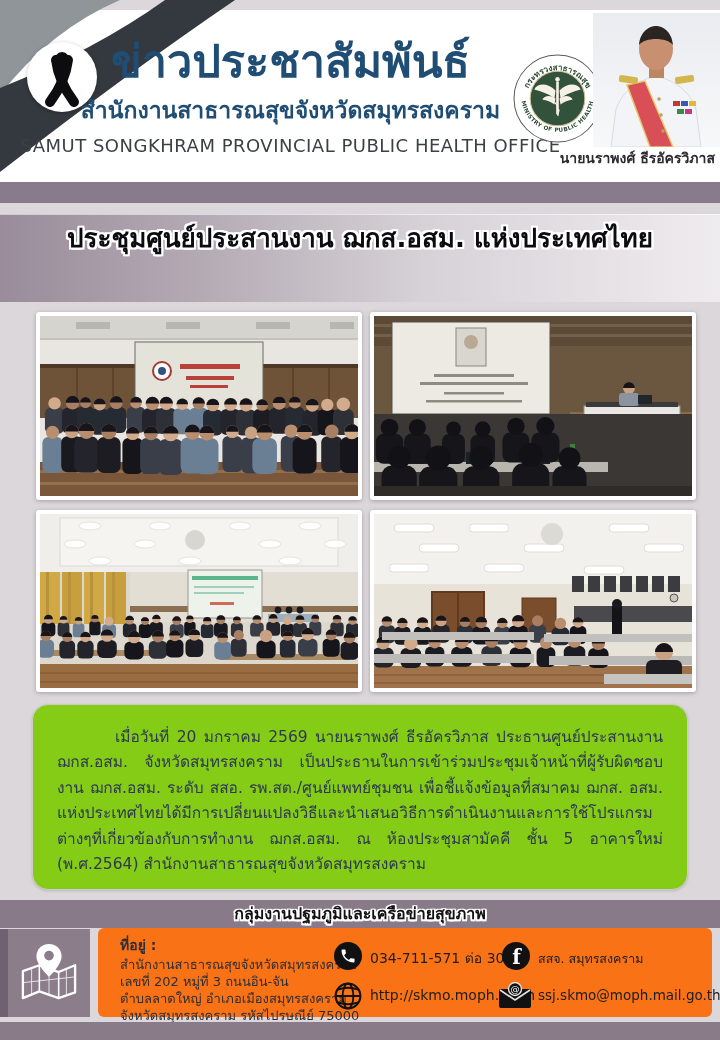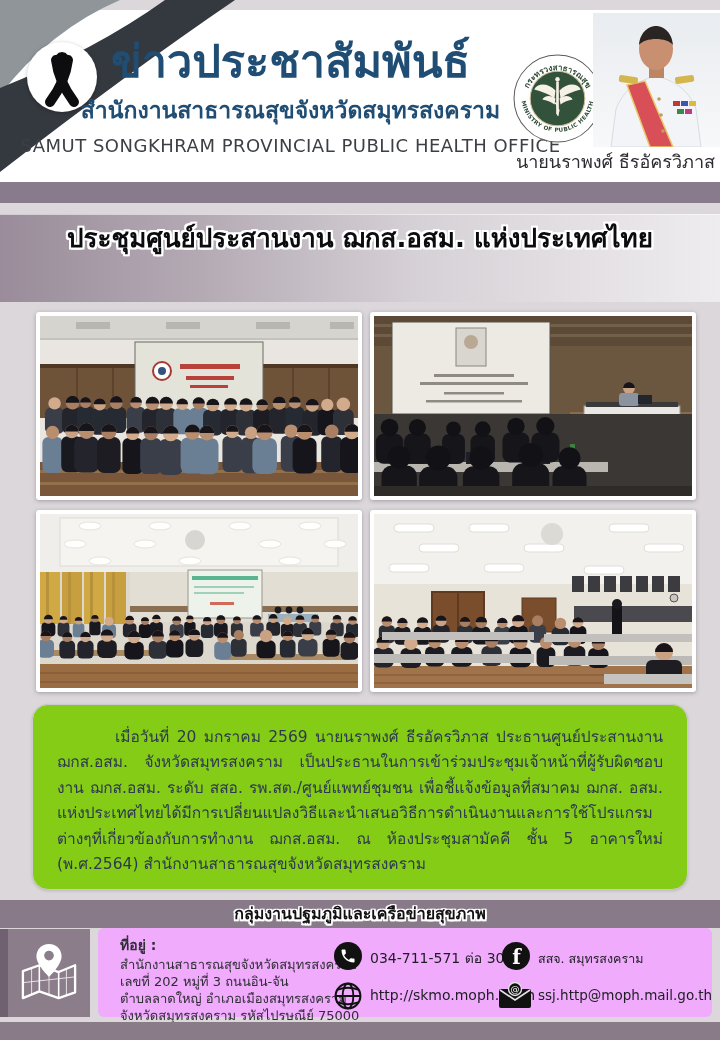--- a/index.html
+++ b/index.html
@@ -13,21 +13,21 @@
   .hdr-band{position:absolute;left:0;top:182px;width:720px;height:21px;background:#887b8b;}
   .swoosh{position:absolute;left:0;top:0;width:250px;height:200px;}
   .ribbon-badge{position:absolute;left:27px;top:42px;width:70px;height:70px;border-radius:50%;
     background:#fff;box-shadow:0 1px 4px rgba(0,0,0,.25);}
   .hdr-titles{position:absolute;left:18px;top:34px;width:545px;text-align:center;}
   .hdr-title{font-size:45px;font-weight:bold;color:#1f4d73;line-height:1.25;}
   .hdr-sub{font-size:23px;font-weight:bold;color:#1f4d73;margin-top:2px;}
   .hdr-en{font-size:18px;color:#3c4045;letter-spacing:.5px;margin-top:7px;}
   .moph-logo{position:absolute;left:513px;top:54px;width:89px;height:89px;}
   .official{position:absolute;left:593px;top:13px;width:127px;height:134px;overflow:hidden;background:linear-gradient(#e9ecf0,#f7f8f9);}
-  .cap-name{position:absolute;right:5px;top:147px;font-size:18px;font-weight:normal;color:#2b2b31;}
+  .cap-name{position:absolute;right:5px;top:147px;font-size:14px;font-weight:bold;color:#2b2b31;}
   .cap-pos{position:absolute;right:5px;top:164px;font-size:12px;font-weight:bold;color:#2b2b31;}
 
   
   .banner{left:0;top:214px;width:720px;height:82px;
     background:linear-gradient(90deg,#9a8c9a 0%,#b4aab4 28%,#d6d1d6 58%,#efecef 100%);
     border-top:1px solid rgba(255,255,255,.55);}
   .banner-line{text-align:center;font-size:26px;font-weight:bold;color:#0c0c10;line-height:36px;white-space:pre;
     text-shadow:-2px -2px 0 #fff,2px -2px 0 #fff,-2px 2px 0 #fff,2px 2px 0 #fff,0 -2px 0 #fff,0 2px 0 #fff,-2px 0 0 #fff,2px 0 0 #fff;}
   .banner-pad{padding-top:5px;}
 
@@ -41,21 +41,21 @@
     border-radius:16px;box-shadow:0 1px 3px rgba(0,0,0,.15);box-sizing:border-box;}
   .article p{margin:20px 24px;font-size:15.5px;line-height:1.64;text-align:justify;text-indent:58px;color:#2e3950;}
 
   
   .dept-band{left:0;top:900px;width:720px;height:28px;background:#887a89;}
   .dept-band span{display:block;text-align:center;font-size:16px;line-height:28px;font-weight:bold;color:#111;
     text-shadow:-1.5px -1.5px 0 #fff,1.5px -1.5px 0 #fff,-1.5px 1.5px 0 #fff,1.5px 1.5px 0 #fff,0 -1.5px 0 #fff,0 1.5px 0 #fff,-1.5px 0 0 #fff,1.5px 0 0 #fff;border-radius:13px;}
   .edge-strip{left:0;top:929px;width:8px;height:88px;background:#706170;}
   .map-tile{left:8px;top:929px;width:82px;height:88px;background:#8c7d8b;}
   .map-tile svg{display:block;margin:12px auto 0;}
-  .info-box{left:98px;top:928px;width:614px;height:89px;background:#f0abfc;border-radius:6px;}
+  .info-box{left:98px;top:928px;width:614px;height:89px;background:#f97316;border-radius:6px;}
   .addr{position:absolute;left:22px;top:8px;font-size:13px;color:#2f2e35;line-height:1.33;}
   .addr-label{font-size:14px;font-weight:bold;margin-bottom:1px;}
   .citem{position:absolute;font-size:14px;color:#1d1d22;}
   .bottom-band{left:0;top:1022px;width:720px;height:18px;background:#8a7b89;}
 </style>
 </head>
 <body>
 
 <div class="page">
 
@@ -636,17 +636,17 @@
       <path d="M1.4,12 L22.6,12 M3.2,6.5 Q12,3.4 20.8,6.5 M3.2,17.5 Q12,20.6 20.8,17.5" fill="none" stroke="#111" stroke-width="1.6"></path>
     </svg>
     <div class="citem" style="left:272px;top:59px">http://skmo.moph.go.th</div>
 
     <svg class="abs" style="left:400px;top:54px" width="34" height="27" viewBox="0 0 34 27">
       <rect x="1" y="7" width="32" height="19" rx="2" fill="#111"></rect>
       <path d="M2,8 L17,18 L32,8" fill="none" stroke="#e4e3e4" stroke-width="1.6"></path>
       <circle cx="17" cy="7" r="6.5" fill="#111" stroke="#e4e3e4" stroke-width="1.4"></circle>
       <text x="17" y="10" font-size="9" fill="#fff" text-anchor="middle">@</text>
     </svg>
-    <div class="citem" style="left:440px;top:59px;font-size:13.5px">ssj.http@moph.mail.go.th</div>
+    <div class="citem" style="left:440px;top:59px;font-size:13.5px">ssj.skmo@moph.mail.go.th</div>
   </div>
 
   <div class="abs bottom-band"></div>
 </div>
 
 </body></html>

